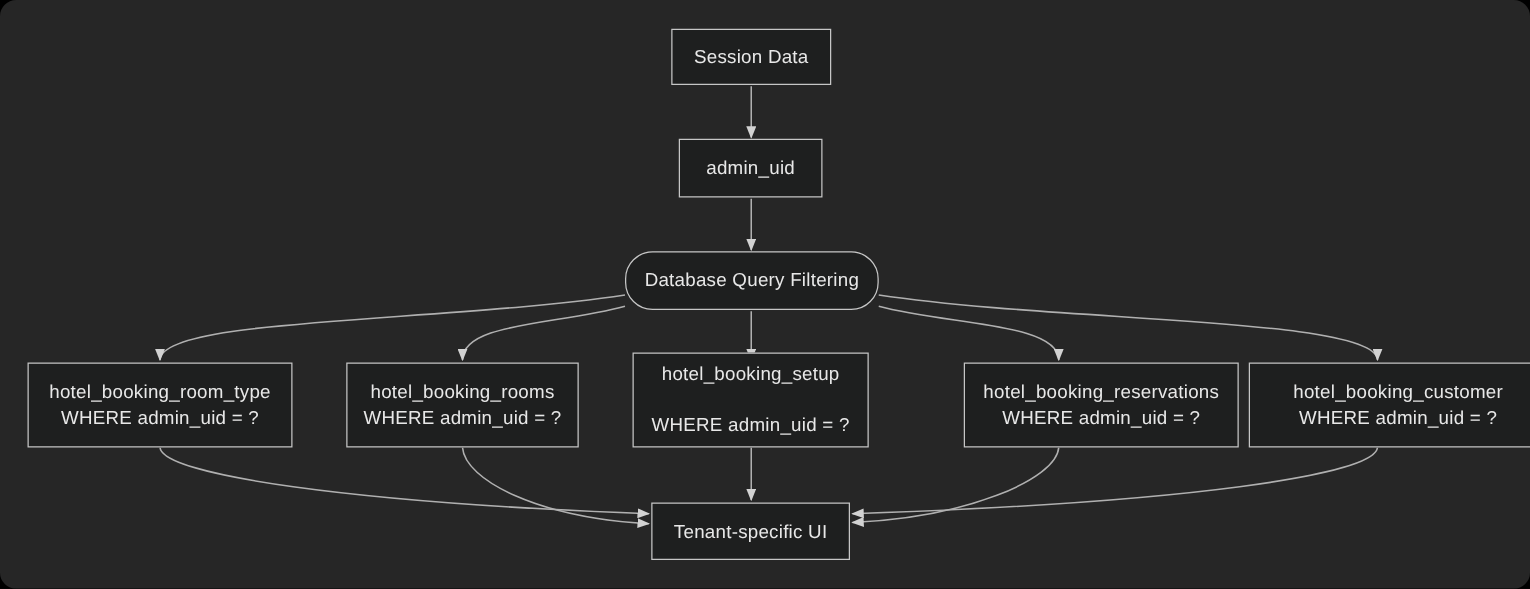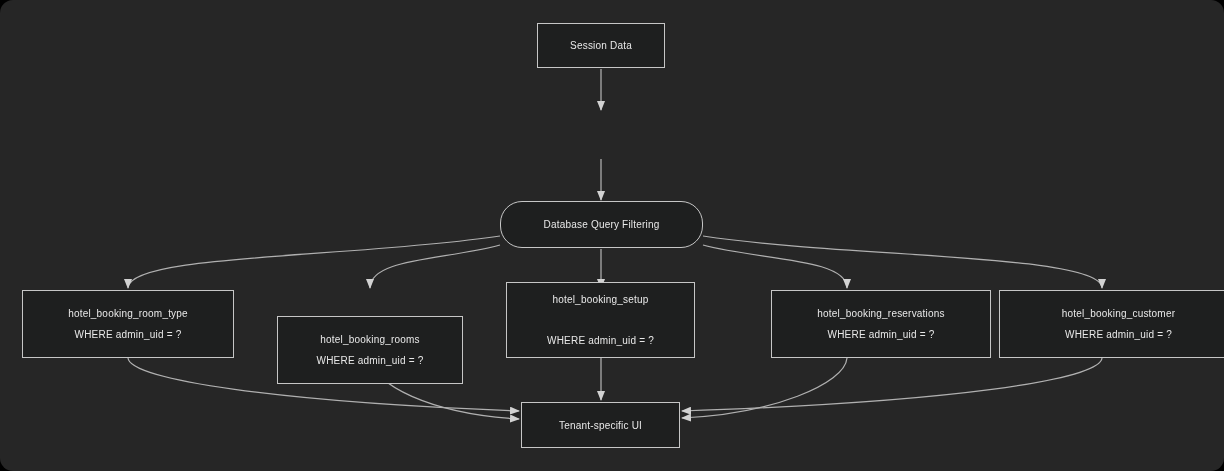--- a/index.html
+++ b/index.html
@@ -24,31 +24,31 @@
   .edge{fill:none;stroke:var(--edge-line);stroke-width:1.25px;}
   .node{
     position:absolute;
     box-sizing:border-box;
     background:var(--node-fill);
     border:1.4px solid var(--node-border);
     color:var(--node-text);
     display:flex;flex-direction:column;
     align-items:center;justify-content:center;
     text-align:center;
-    font-size:10px;line-height:21px;
+    font-size:15px;line-height:21px;
     letter-spacing:.2px;
     white-space:nowrap;
   }
   .node span{display:block;}
   
   #n-session {left:537px;top:23px; width:128px;height:45px;}
   #n-admin   {left:543px;top:111px;width:115px;height:47px;}
   #n-dqf     {left:500px;top:201px;width:203px;height:47px;border-radius:22px;}
   #n-b1      {left:22px; top:290px;width:212px;height:68px;}
-  #n-b2      {left:277px;top:290px;width:186px;height:68px;margin-top:26px;}
+  #n-b2      {left:277px;top:290px;width:186px;height:68px;}
   #n-b3      {left:506px;top:282px;width:189px;height:76px;gap:20px;}
   #n-b4      {left:771px;top:290px;width:220px;height:68px;}
   #n-b5      {left:999px;top:290px;width:239px;height:68px;}
   #n-tenant  {left:521px;top:402px;width:159px;height:46px;}
 </style>
 </head>
 <body>
 
 <div id="canvas">
 
@@ -72,20 +72,23 @@
     <path class="edge" marker-end="url(#arrow)" d="M370 358 C372 384 430 414 519 419"></path>
     <path class="edge" marker-end="url(#arrow)" d="M601 358 L601 400"></path>
     <path class="edge" marker-end="url(#arrow)" d="M847 358 C845 384 772 414 682 418"></path>
     <path class="edge" marker-end="url(#arrow)" d="M1102 358 C1100 380 950 402 682 411"></path>
   </svg>
 
   <div class="node" id="n-session">
     <span>Session Data</span>
   </div>
 
+  <div class="node" id="n-admin">
+    <span>admin_uid</span>
+  </div>
 
   <div class="node" id="n-dqf">
     <span>Database Query Filtering</span>
   </div>
 
   <div class="node" id="n-b1">
     <span>hotel_booking_room_type</span>
     <span>WHERE admin_uid = ?</span>
   </div>
 

